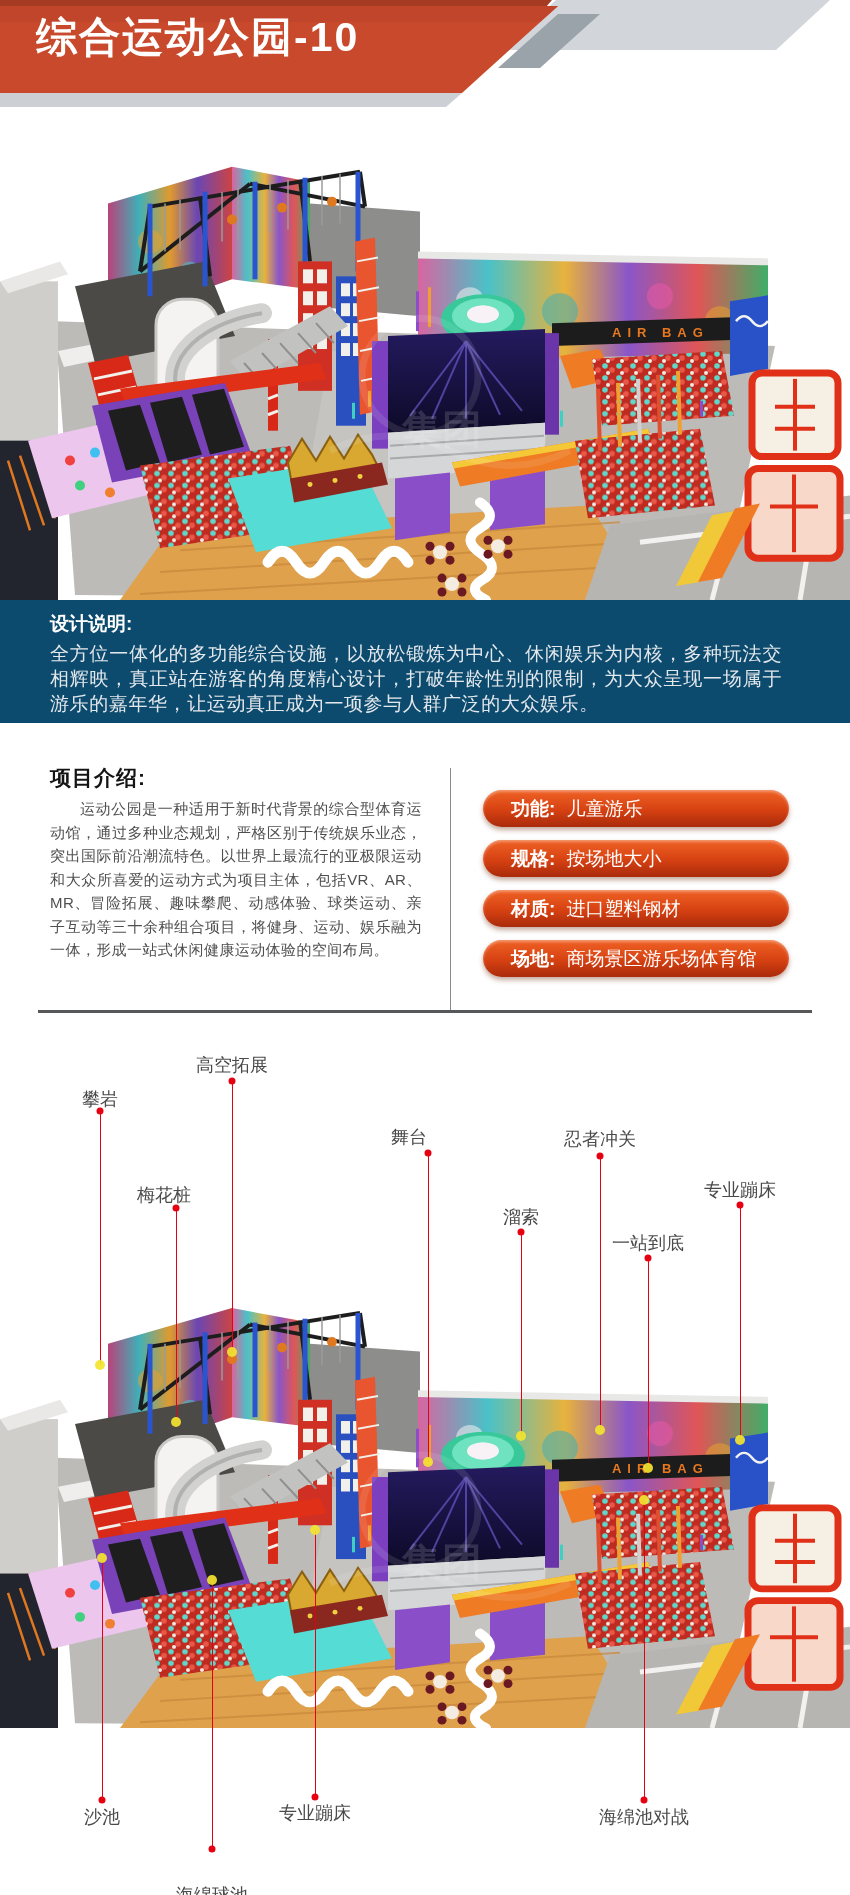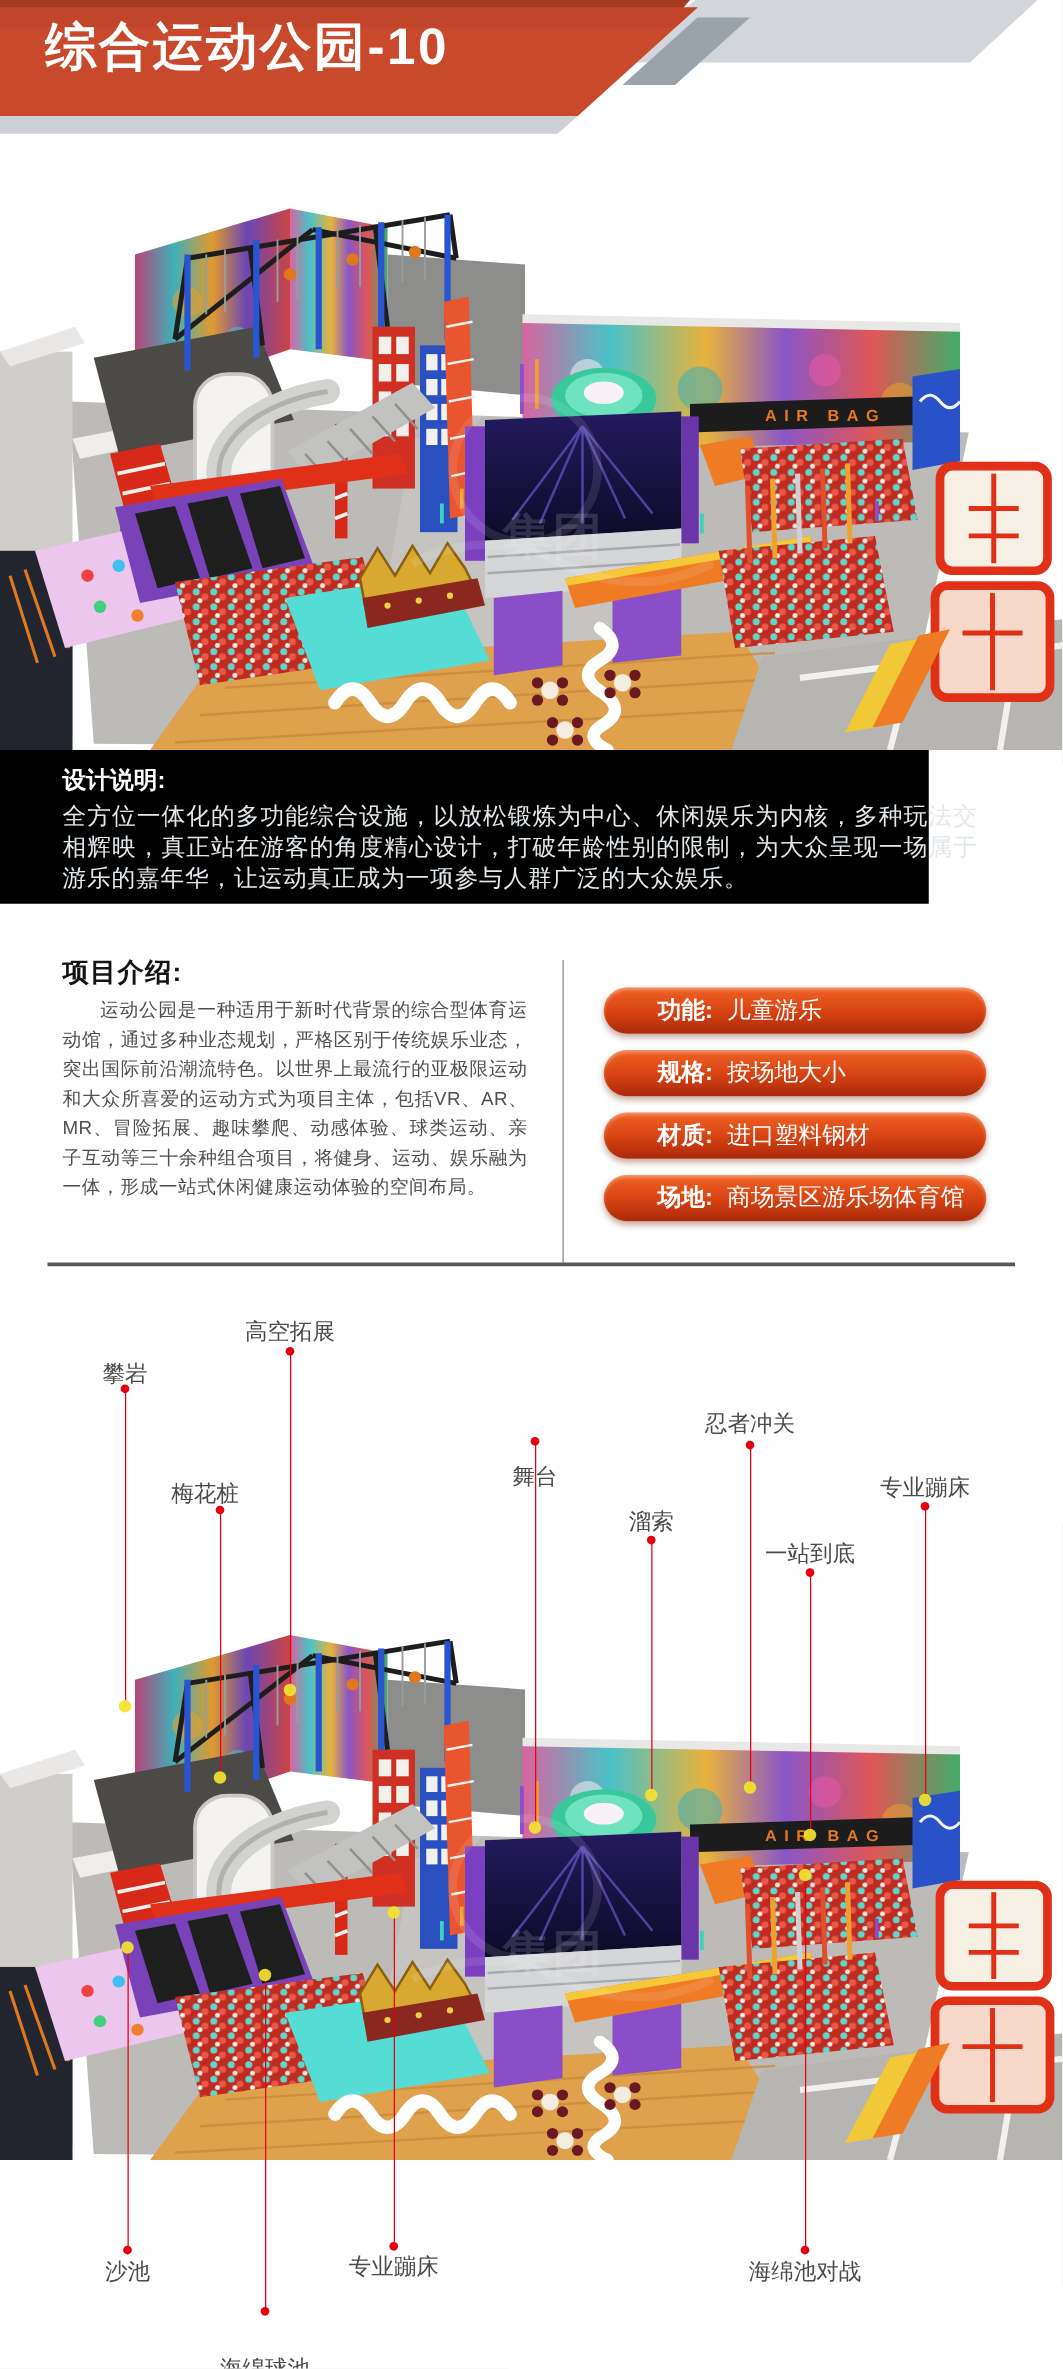--- a/index.html
+++ b/index.html
@@ -10,32 +10,32 @@
   
   .banner{top:0;left:0;width:844px;height:112px;}
   .banner-title{top:10px;left:36px;font-size:41px;font-weight:bold;color:#fff;letter-spacing:2px;z-index:3;}
 
   
   .render1{top:112px;left:0;width:850px;height:488px;}
   .render2{top:1255px;left:0;width:850px;height:473px;}
   .render1 svg,.render2 svg{display:block;width:100%;height:100%;}
 
   
-  .design{top:600px;left:0;width:743px;height:123px;background:#000000;}
+  .design{top:600px;left:0;width:850px;height:123px;background:#0c4a6e;}
   .design-title{top:611px;left:50px;font-size:19px;font-weight:bold;color:#fff;}
   .design-body{top:641px;left:50px;width:732px;font-size:19px;line-height:25px;color:#e3e8ec;
                letter-spacing:.6px;text-align:justify;}
 
   
   .intro-title{top:764px;left:50px;font-size:21px;font-weight:bold;color:#141414;letter-spacing:1px;}
   .intro-body{top:797px;left:50px;width:372px;font-size:15px;line-height:23.5px;color:#4f4f4f;
               text-indent:2em;text-align:justify;letter-spacing:.4px;}
   .divider-v{top:768px;left:450px;width:1px;height:244px;background:#8a8a8a;}
   .spec-badges{top:790px;left:483px;width:306px;display:flex;flex-direction:column;gap:13px;}
-  .badge{height:37px;border-radius:19px;color:#fff;font-size:19px;line-height:37px;padding-left:43px;
+  .badge{height:37px;border-radius:19px;color:#fff;font-size:19px;line-height:37px;padding-left:28px;
          background:linear-gradient(180deg,#ef6224 0%,#d64112 55%,#a92a0a 100%);
          box-shadow:0 3px 5px rgba(110,40,10,.4), inset 0 2px 3px rgba(255,255,255,.35);}
   .badge b{font-weight:bold;margin-right:6px;}
   .rule-h{top:1010px;left:38px;width:774px;height:3px;background:#57585a;}
 
   
   .callout-overlay{top:0;left:0;width:850px;height:1895px;z-index:6;pointer-events:none;}
   .co-label{position:absolute;transform:translate(-50%,-50%);font-size:18px;color:#4a4a4a;white-space:nowrap;}
   .co-line{position:absolute;width:1px;margin-left:-0.5px;background:#e60012;}
   .co-dot{position:absolute;width:7px;height:7px;border-radius:50%;background:#e60012;transform:translate(-50%,-50%);}
@@ -639,21 +639,21 @@
       <div class="co-end" style="left: 232px; top: 1352px;"></div>
       <div class="co-dot" style="left: 232px; top: 1081px;"></div>
       <div class="co-label" style="left: 232px; top: 1065px;">高空拓展</div>
       <div class="co-line" style="left: 176px; top: 1208px; height: 214px;"></div>
       <div class="co-end" style="left: 176px; top: 1422px;"></div>
       <div class="co-dot" style="left: 176px; top: 1208px;"></div>
       <div class="co-label" style="left: 164px; top: 1195px;">梅花桩</div>
       <div class="co-line" style="left: 428px; top: 1153px; height: 309px;"></div>
       <div class="co-end" style="left: 428px; top: 1462px;"></div>
       <div class="co-dot" style="left: 428px; top: 1153px;"></div>
-      <div class="co-label" style="left: 428px; top: 1137px; margin-top: 44px;">舞台</div>
+      <div class="co-label" style="left: 409px; top: 1137px;">舞台</div>
       <div class="co-line" style="left: 521px; top: 1232px; height: 204px;"></div>
       <div class="co-end" style="left: 521px; top: 1436px;"></div>
       <div class="co-dot" style="left: 521px; top: 1232px;"></div>
       <div class="co-label" style="left: 521px; top: 1217px;">溜索</div>
       <div class="co-line" style="left: 600px; top: 1156px; height: 274px;"></div>
       <div class="co-end" style="left: 600px; top: 1430px;"></div>
       <div class="co-dot" style="left: 600px; top: 1156px;"></div>
       <div class="co-label" style="left: 600px; top: 1139px;">忍者冲关</div>
       <div class="co-line" style="left: 648px; top: 1258px; height: 210px;"></div>
       <div class="co-end" style="left: 648px; top: 1468px;"></div>

